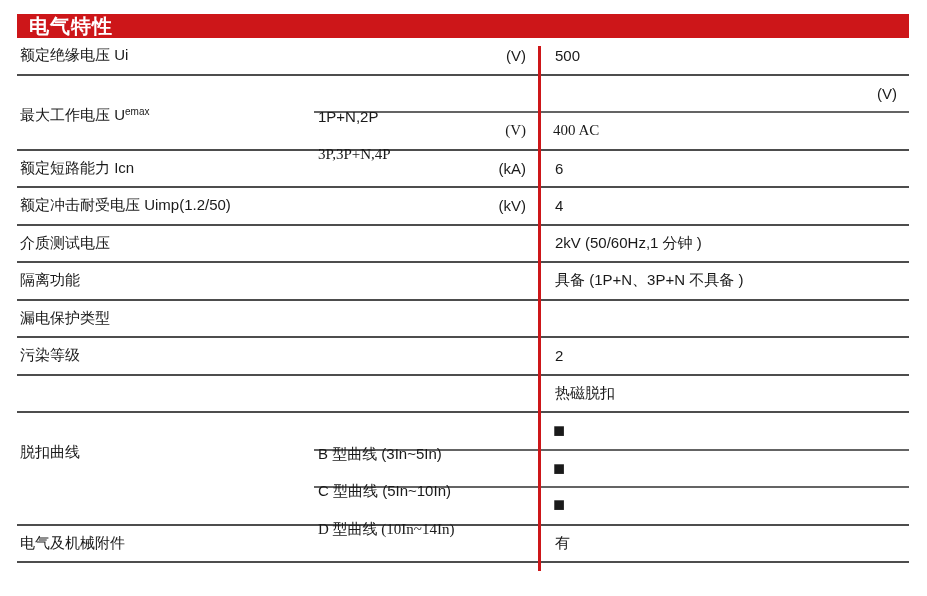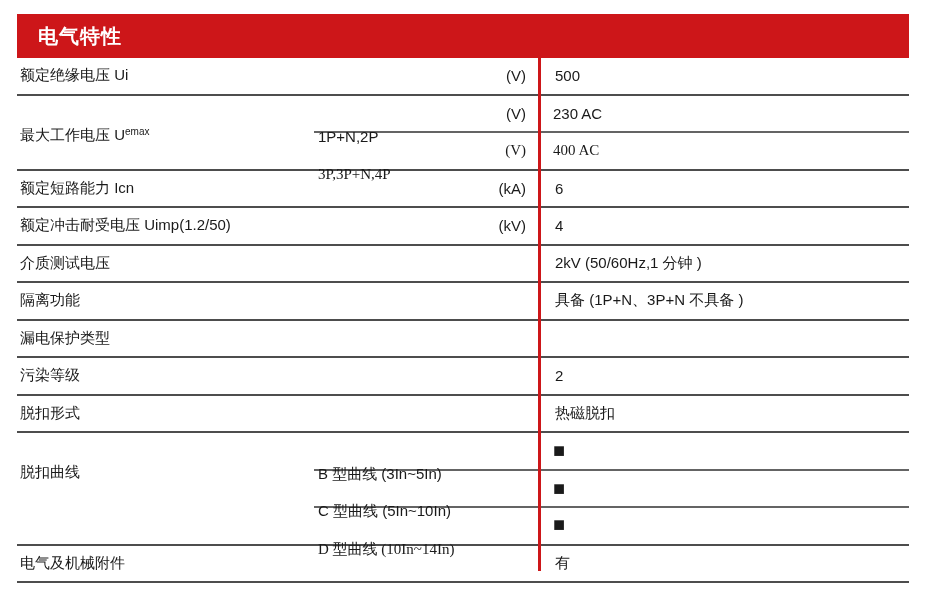--- a/index.html
+++ b/index.html
@@ -13,28 +13,28 @@
     width: 927px;
     height: 596px;
     overflow: hidden;
   }
   .wrap {
     position: relative;
     width: 892px;
     margin: 14px 0 0 17px;
   }
   .hdr {
-    height: 44px;
+    height: 24px;
     background: #CD1619;
     color: #ffffff;
     font-size: 20px;
     font-weight: bold;
     display: flex;
     align-items: center;
-    padding-left: 21px;
+    padding-left: 12px;
     box-sizing: border-box;
     letter-spacing: 1px;
   }
   .row {
     display: flex;
     align-items: center;
     height: 37.5px;
     box-sizing: border-box;
     border-bottom: 2px solid #4d4d4d;
     font-size: 15px;
@@ -146,21 +146,20 @@
 
   <div class="row-group">
     <div class="label">
       <span>最大工作电压 U</span>
         <sub>emax</sub>
     </div>
     <div class="subrows">
       <div class="subrow">
         <div class="sub2">1P+N,2P</div>
         <div class="unit2">(V)</div>
-        <div class="value2">230 AC</div>
       </div>
       <div class="subrow last">
         <div class="sub2">3P,3P+N,4P</div>
         <div class="unit2">(V)</div>
         <div class="value2">400 AC</div>
       </div>
     </div>
   </div>
 
   <div class="row">
@@ -198,21 +197,20 @@
   </div>
 
   <div class="row">
     <div class="label">污染等级</div>
     <div class="sub"></div>
     <div class="unit"></div>
     <div class="value">2</div>
   </div>
 
   <div class="row">
-    <div class="label">脱扣形式</div>
     <div class="sub"></div>
     <div class="unit"></div>
     <div class="value">热磁脱扣</div>
   </div>
 
   <div class="row-group">
     <div class="label">
       <span>脱扣曲线</span>
     </div>
     <div class="subrows">

